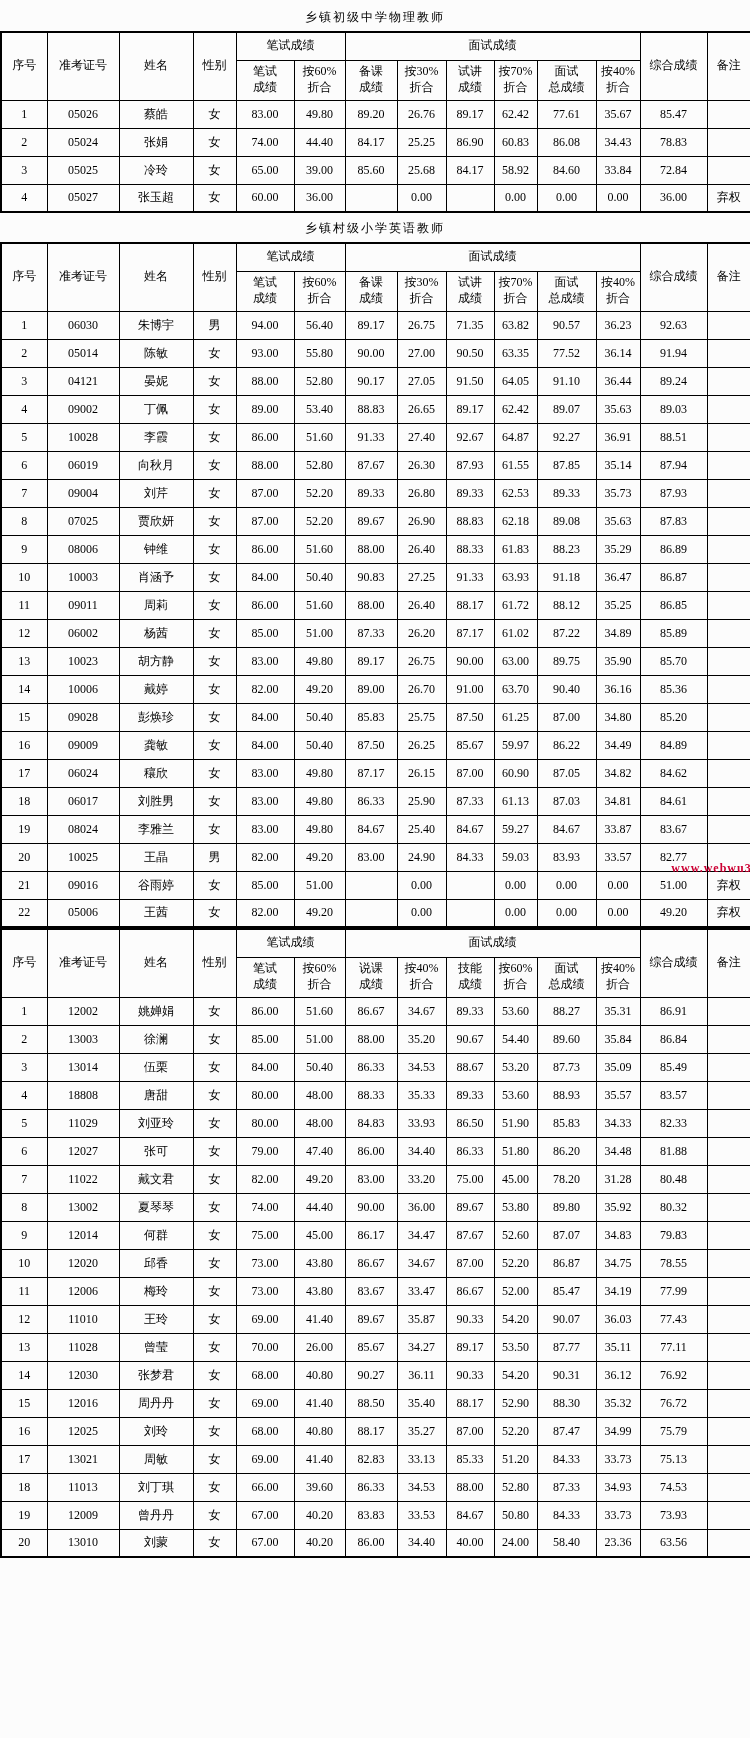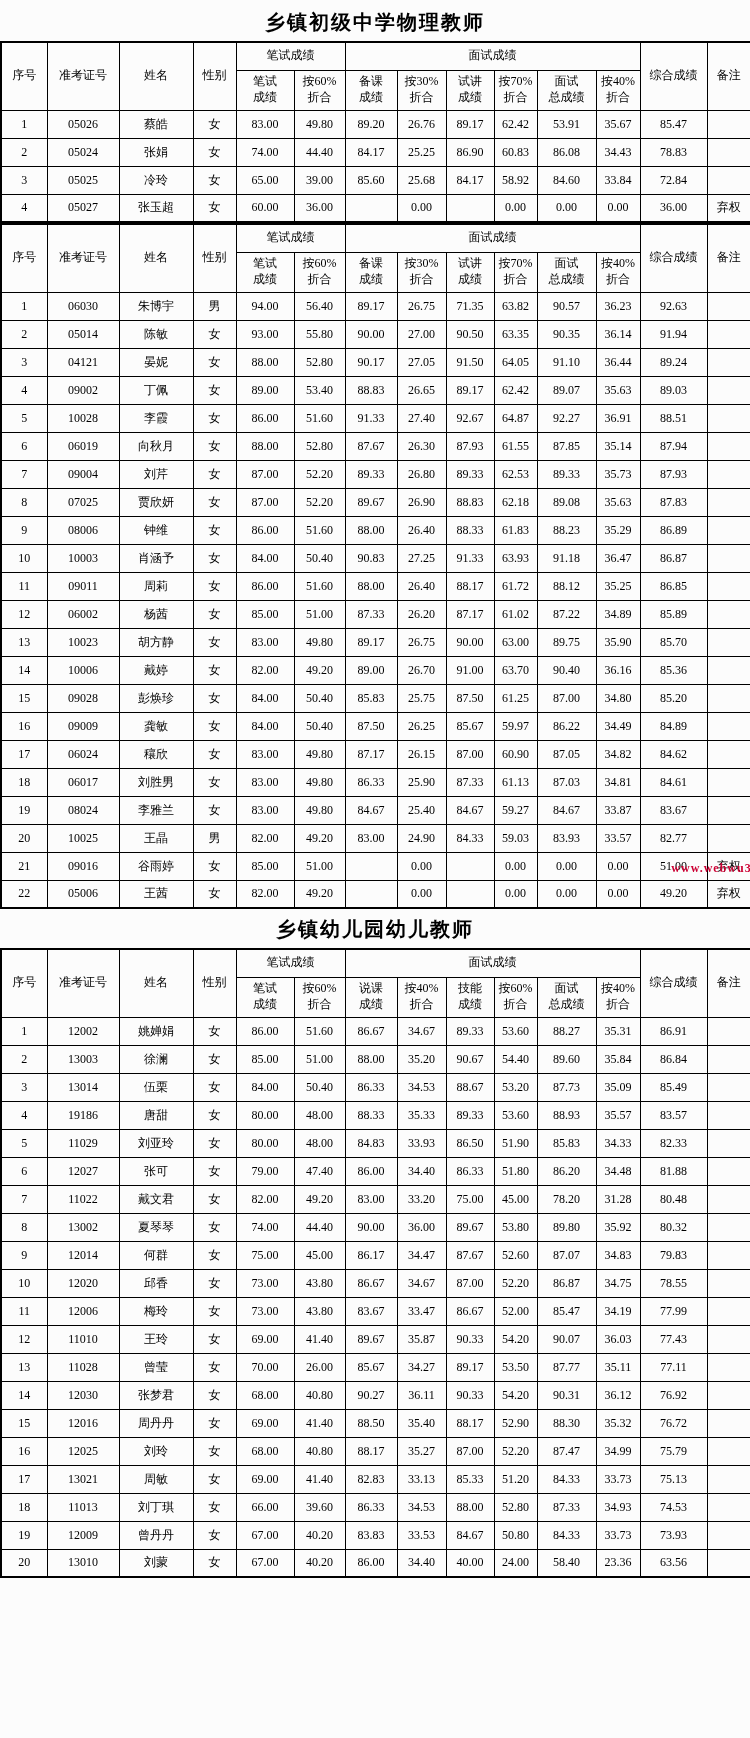--- a/index.html
+++ b/index.html
@@ -10,22 +10,22 @@
     min-height: 1738px;
     margin: 0 auto;
     background: #fcfcfc;
     overflow: hidden;
     font-family: "Liberation Serif", "DejaVu Serif", serif;
     color: #000;
     padding-top: 2px;
   }
   .tbl-title {
     text-align: center;
-    font-size: 20px;
-    font-weight: bold;
+    font-size: 12px;
+    font-weight: normal;
     letter-spacing: 2px;
     padding: 7px 0 5px 0;
   }
   table.score-table {
     border-collapse: collapse;
     table-layout: fixed;
     width: 750px;
     border: 2px solid #000;
   }
   table.score-table th, table.score-table td {
@@ -114,21 +114,21 @@
             <td>1</td>
             <td>05026</td>
             <td>蔡皓</td>
             <td>女</td>
             <td>83.00</td>
             <td>49.80</td>
             <td>89.20</td>
             <td>26.76</td>
             <td>89.17</td>
             <td>62.42</td>
-            <td>53.91</td>
+            <td>77.61</td>
             <td>35.67</td>
             <td>85.47</td>
             <td></td>
           </tr>
           <tr>
             <td>2</td>
             <td>05024</td>
             <td>张娟</td>
             <td>女</td>
             <td>74.00</td>
@@ -171,20 +171,21 @@
             <td>0.00</td>
             <td>0.00</td>
             <td>0.00</td>
             <td>36.00</td>
             <td>弃权</td>
           </tr>
         </tbody>
       </table>
     </div>
 
+  <h2 class="tbl-title">乡镇村级小学英语教师</h2>
   <div data-table="1">
       <table class="score-table">
         <colgroup>
           <col style="width: 46px;">
           <col style="width: 72px;">
           <col style="width: 74px;">
           <col style="width: 43px;">
           <col style="width: 58px;">
           <col style="width: 51px;">
           <col style="width: 52px;">
@@ -247,21 +248,21 @@
             <td>2</td>
             <td>05014</td>
             <td>陈敏</td>
             <td>女</td>
             <td>93.00</td>
             <td>55.80</td>
             <td>90.00</td>
             <td>27.00</td>
             <td>90.50</td>
             <td>63.35</td>
-            <td>90.35</td>
+            <td>77.52</td>
             <td>36.14</td>
             <td>91.94</td>
             <td></td>
           </tr>
           <tr>
             <td>3</td>
             <td>04121</td>
             <td>晏妮</td>
             <td>女</td>
             <td>88.00</td>
@@ -576,21 +577,20 @@
             <td>0.00</td>
             <td>0.00</td>
             <td>0.00</td>
             <td>49.20</td>
             <td>弃权</td>
           </tr>
         </tbody>
       </table>
     </div>
 
-  <h2 class="tbl-title">乡镇幼儿园幼儿教师</h2>
   <div data-table="2">
       <table class="score-table">
         <colgroup>
           <col style="width: 46px;">
           <col style="width: 72px;">
           <col style="width: 74px;">
           <col style="width: 43px;">
           <col style="width: 58px;">
           <col style="width: 51px;">
           <col style="width: 52px;">
@@ -676,21 +676,21 @@
             <td>34.53</td>
             <td>88.67</td>
             <td>53.20</td>
             <td>87.73</td>
             <td>35.09</td>
             <td>85.49</td>
             <td></td>
           </tr>
           <tr>
             <td>4</td>
-            <td>19186</td>
+            <td>18808</td>
             <td>唐甜</td>
             <td>女</td>
             <td>80.00</td>
             <td>48.00</td>
             <td>88.33</td>
             <td>35.33</td>
             <td>89.33</td>
             <td>53.60</td>
             <td>88.93</td>
             <td>35.57</td>

